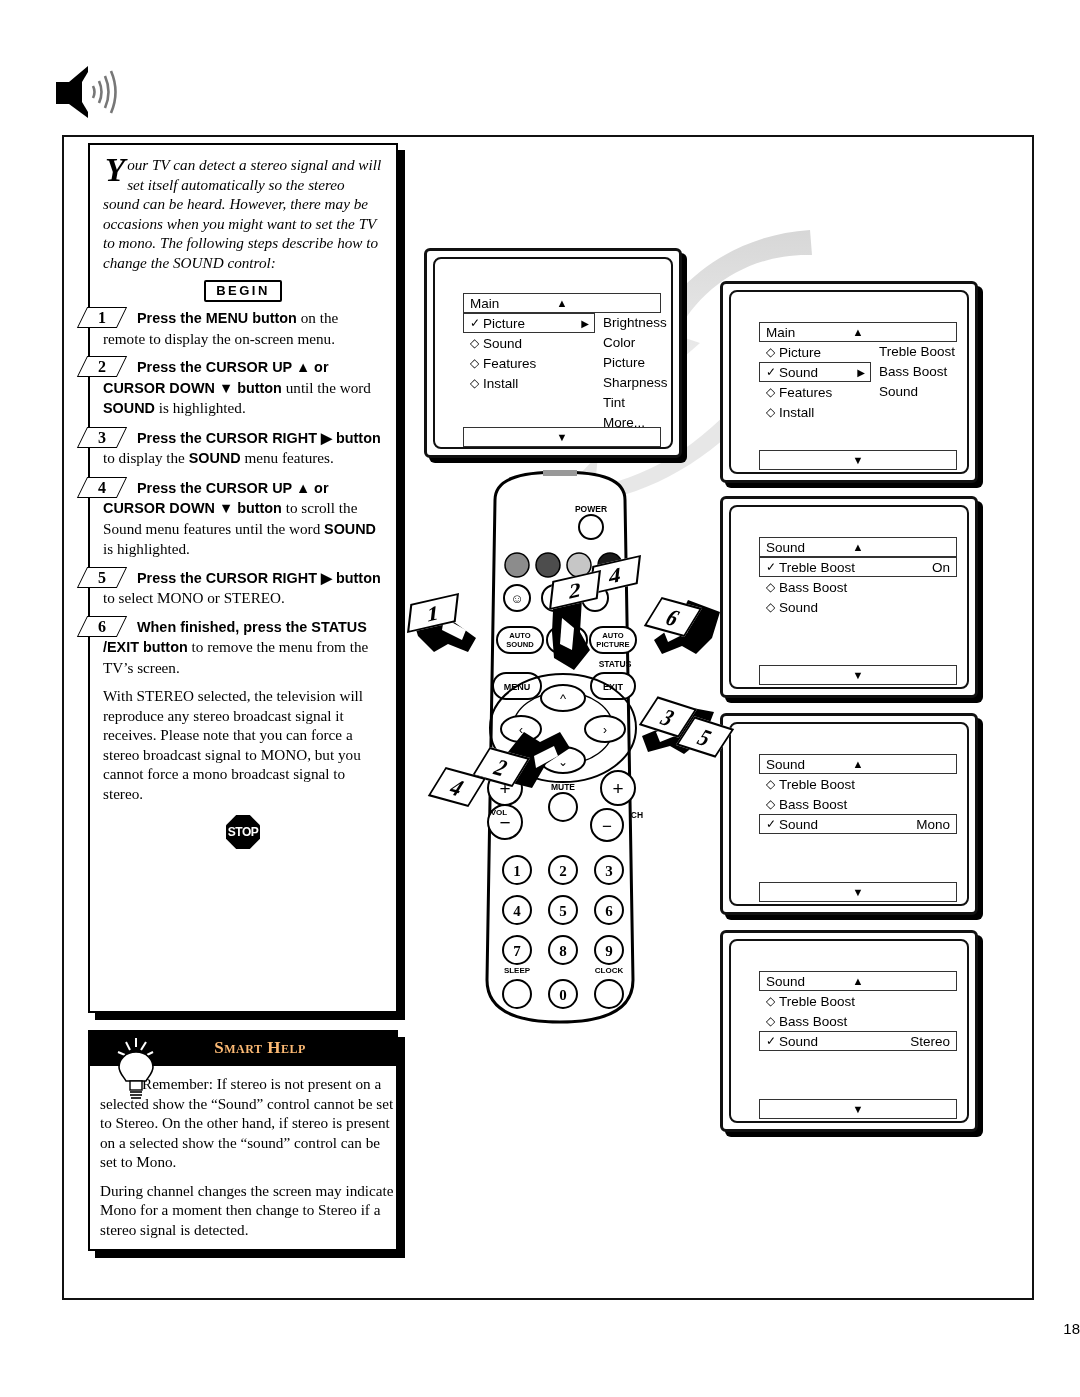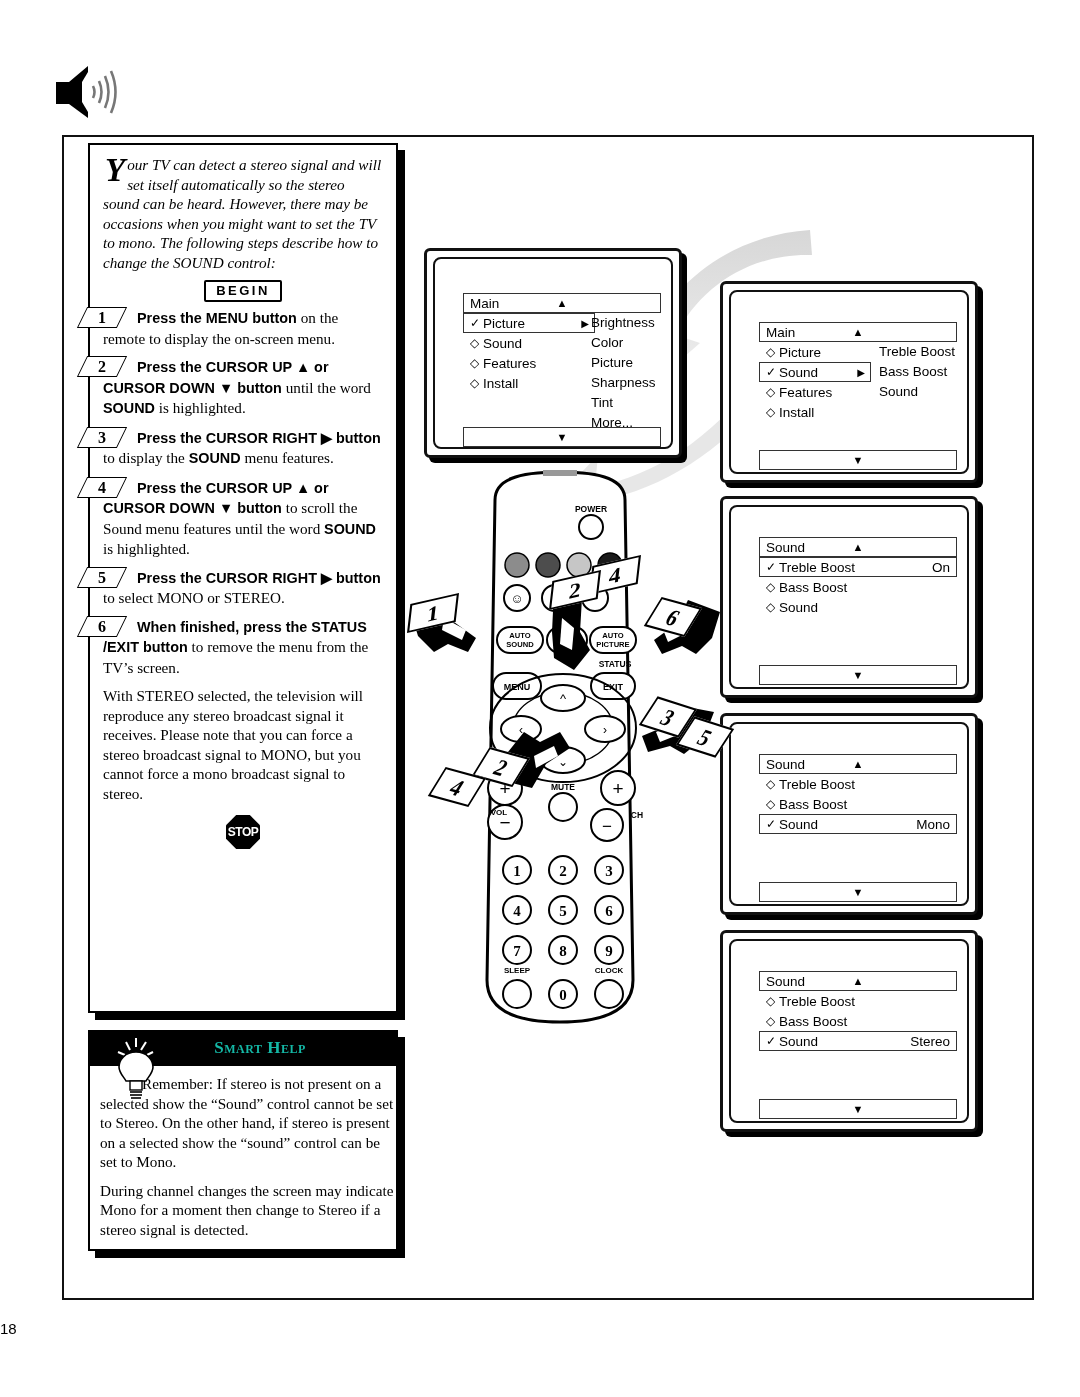--- a/index.html
+++ b/index.html
@@ -118,21 +118,21 @@
 
   
   .smart-help {
     position: absolute; left: 88px; top: 1030px;
     width: 310px;
     background: #fff;
     border: 2px solid #000;
     box-shadow: 7px 7px 0 #000;
   }
   .sh-header {
-    background: #000; color: #14b8a6;
+    background: #000; color: #fdba74;
     height: 34px; position: relative;
   }
   .sh-title {
     position: absolute; left: 0; right: 0; top: 6px;
     text-align: center;
     font-variant: small-caps; font-weight: 700;
     font-size: 17px; letter-spacing: .5px;
     padding-left: 34px;
   }
   .bulb {
@@ -197,21 +197,21 @@
     width: 46px; height: 30px;
     border: 2px solid #000; background: #fff;
     font-family: "Liberation Serif", serif;
     font-weight: 700; font-size: 22px;
     text-align: center; line-height: 27px;
     z-index: 6;
   }
 
   .page-number {
     position: absolute; left: 0; right: 0; top: 1320px;
-    text-align: left;
+    text-align: right;
     font-family: "Liberation Sans", sans-serif;
     font-size: 15px;
   }
 </style>
 </head>
 <body>
 
 <div class="page">
 
   <div class="speaker-icon">
@@ -344,21 +344,21 @@
             </div>
             <div class="osd-row">
               <span class="mark">◇</span>
               <span>Features</span>
             </div>
             <div class="osd-row">
               <span class="mark">◇</span>
               <span>Install</span>
             </div>
           </div>
-        <div class="osd-col2" id="s0-sub" style="left:128px; top:20px;">
+        <div class="osd-col2" id="s0-sub" style="left:140px; top:20px;">
             <div>Brightness</div>
             <div>Color</div>
             <div>Picture</div>
             <div>Sharpness</div>
             <div>Tint</div>
             <div>More...</div>
           </div>
         <div class="osd-foot" style="width:198px; position:absolute; top:134px;">
           <span>▼</span>
         </div>

